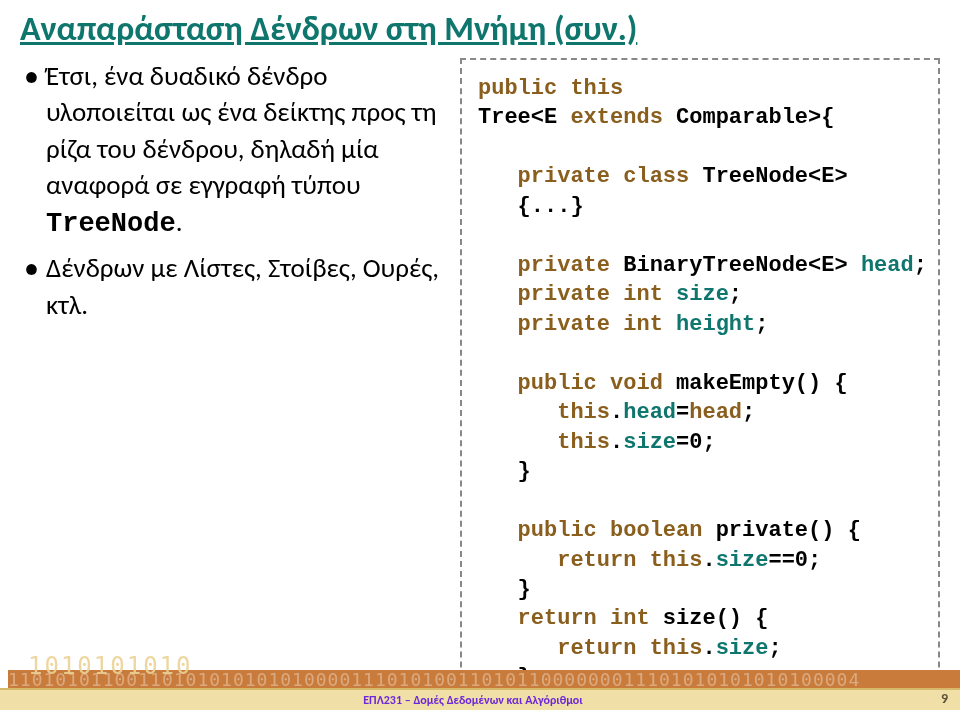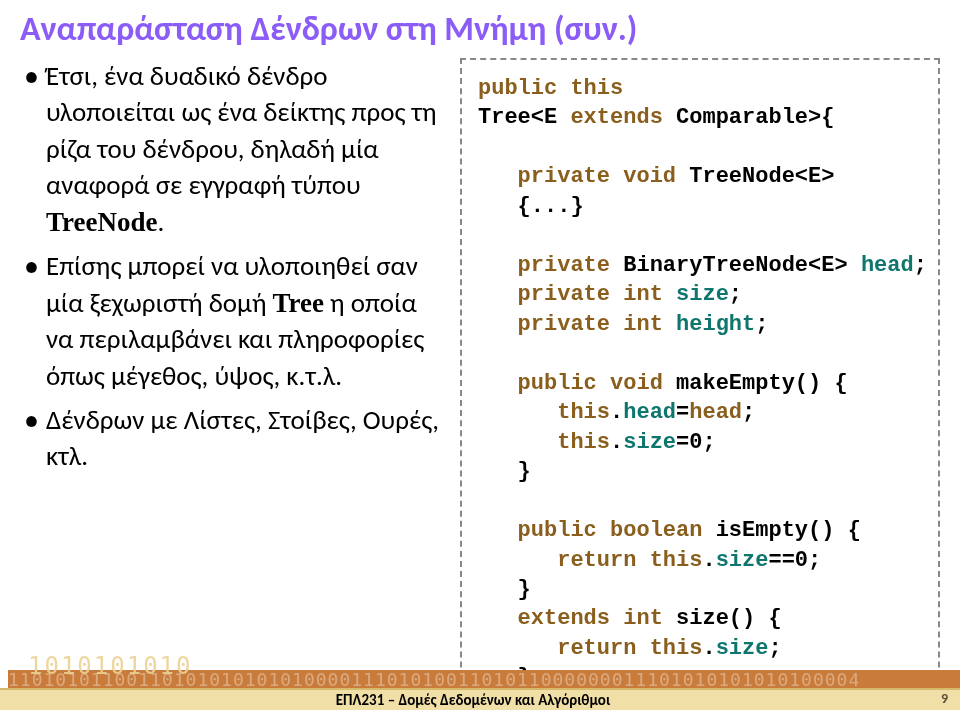--- a/index.html
+++ b/index.html
@@ -1,79 +1,76 @@
 <!DOCTYPE html>
 <html><head>
 <meta charset="utf-8">
 <style>
   * { box-sizing: border-box; margin: 0; padding: 0; }
   html, body { width: 960px; height: 710px; font-family: "Calibri", Arial, sans-serif; background: #fff; overflow: hidden; }
   .slide { position: relative; width: 960px; height: 710px; }
-  .title { position: absolute; top: 8px; left: 20px; font-size: 34px; font-weight: 700; color: #8b5cf6; }
+  .title { position: absolute; top: 8px; left: 20px; font-size: 34px; font-weight: 700; color: #0f766e; text-decoration: underline; }
   .content { position: absolute; top: 58px; left: 10px; width: 940px; height: 585px; display: flex; }
   .left { width: 440px; padding-left: 10px; }
   .right { width: 490px; padding-left: 10px; }
   ul.points { list-style: none; font-size: 27px; line-height: 1.35; color: #000; }
   ul.points > li { position: relative; padding-left: 26px; margin-bottom: 8px; }
   ul.points > li::before { content: "•"; position: absolute; left: 4px; top: -2px; font-size: 30px; }
-  .mono { font-family: Liberation Serif, serif; font-weight: 700; }
+  .mono { font-family: Liberation Mono, monospace; font-weight: 700; }
   .codebox { border: 2px dashed #888; padding: 14px 12px 14px 16px; font-family: "Consolas", "Courier New", monospace; font-size: 22px; line-height: 1.34; white-space: pre; font-weight: 700; }
   .kw { color: #8a5f1e; } 
   .blue { color: #0f766e; } 
   .black { color: #000; }
   .footer { position: absolute; left: 0; bottom: 0; width: 960px; height: 40px; }
   .footer .bar-top { position: absolute; left: 8px; bottom: 22px; width: 960px; height: 18px; background: #c87b3a; overflow: hidden; display: flex; align-items: center; }
   .bits { font-family: monospace; font-size: 18px; letter-spacing: 1px; color: #fff; opacity: 0.35; white-space: nowrap; }
   .footer .bar-bot { position: absolute; left: 0; bottom: 0; width: 960px; height: 22px; background: #f1dfa8; border-top: 2px solid #d6b96a; display: flex; align-items: center; justify-content: space-between; padding: 0 14px 0 0; }
-  .footer-label { font-size: 15px; font-weight: 700; color: #000000; width: 100%; text-align: center; }
+  .footer-label { font-size: 12px; font-weight: 700; color: #6d28d9; width: 100%; text-align: center; }
   .footer-page { position: absolute; right: 12px; bottom: 3px; font-size: 14px; font-weight: 700; color: #5c543a; }
   .bits-big { position: absolute; left: 0; bottom: 22px; width: 200px; height: 36px; font-family: monospace; font-size: 24px; letter-spacing: 2px; color: rgba(235,210,150,0.9); overflow: hidden; white-space: pre; margin-left: 28px; }
 </style>
 </head>
 <body>
 
 <div class="slide">
 
   <div class="title">Αναπαράσταση Δένδρων στη Μνήμη (συν.)</div>
 
   <div class="content">
     <div class="left">
       <ul class="points">
         <li>
           <span>Έτσι, ένα δυαδικό δένδρο υλοποιείται ως ένα δείκτης προς τη ρίζα του δένδρου, δηλαδή μία αναφορά σε εγγραφή τύπου </span><span class="mono">TreeNode</span><span>.</span>
         </li>
         <li>
-          <span>Επίσης μπορεί να υλοποιηθεί σαν μία ξεχωριστή δομή </span><span class="mono">Tree</span><span> η οποία να περιλαμβάνει και πληροφορίες όπως μέγεθος, ύψος, κ.τ.λ.</span>
-        </li>
-        <li>
           <span>Δένδρων με Λίστες, Στοίβες, Ουρές, κτλ.</span>
         </li>
       </ul>
     </div>
 
     <div class="right">
       <div class="codebox"><span class="kw">public this</span>
 <span class="black">Tree&lt;E </span><span class="kw">extends</span><span class="black"> Comparable&gt;{</span>
 
-<span class="kw">   private void </span><span class="black">TreeNode&lt;E&gt;</span>
+<span class="kw">   private class </span><span class="black">TreeNode&lt;E&gt;</span>
 <span class="black">   {...}</span>
 
 <span class="kw">   private </span><span class="black">BinaryTreeNode&lt;E&gt; </span><span class="blue">head</span><span class="black">;</span>
 <span class="kw">   private int </span><span class="blue">size</span><span class="black">;</span>
 <span class="kw">   private int </span><span class="blue">height</span><span class="black">;</span>
 
 <span class="kw">   public void </span><span class="black">makeEmpty() {</span>
 <span class="kw">      this</span><span class="black">.</span><span class="blue">head</span><span class="black">=</span><span class="kw">head</span><span class="black">;</span>
 <span class="kw">      this</span><span class="black">.</span><span class="blue">size</span><span class="black">=0;</span>
 <span class="black">   }</span>
 
-<span class="kw">   public boolean </span><span class="black">isEmpty() {</span>
+<span class="kw">   public boolean </span><span class="black">private() {</span>
 <span class="kw">      return this</span><span class="black">.</span><span class="blue">size</span><span class="black">==0;</span>
 <span class="black">   }</span>
-<span class="kw">   extends int </span><span class="black">size() {</span>
+<span class="kw">   return int </span><span class="black">size() {</span>
 <span class="kw">      return this</span><span class="black">.</span><span class="blue">size</span><span class="black">;</span>
 <span class="black">   }</span>
 <span class="black">   …</span></div>
     </div>
   </div>
 
   <div class="footer">
     <div class="bar-top">
       <span class="bits">110101011001101010101010100001110101001101011000000011101010101010100004</span>
     </div>

